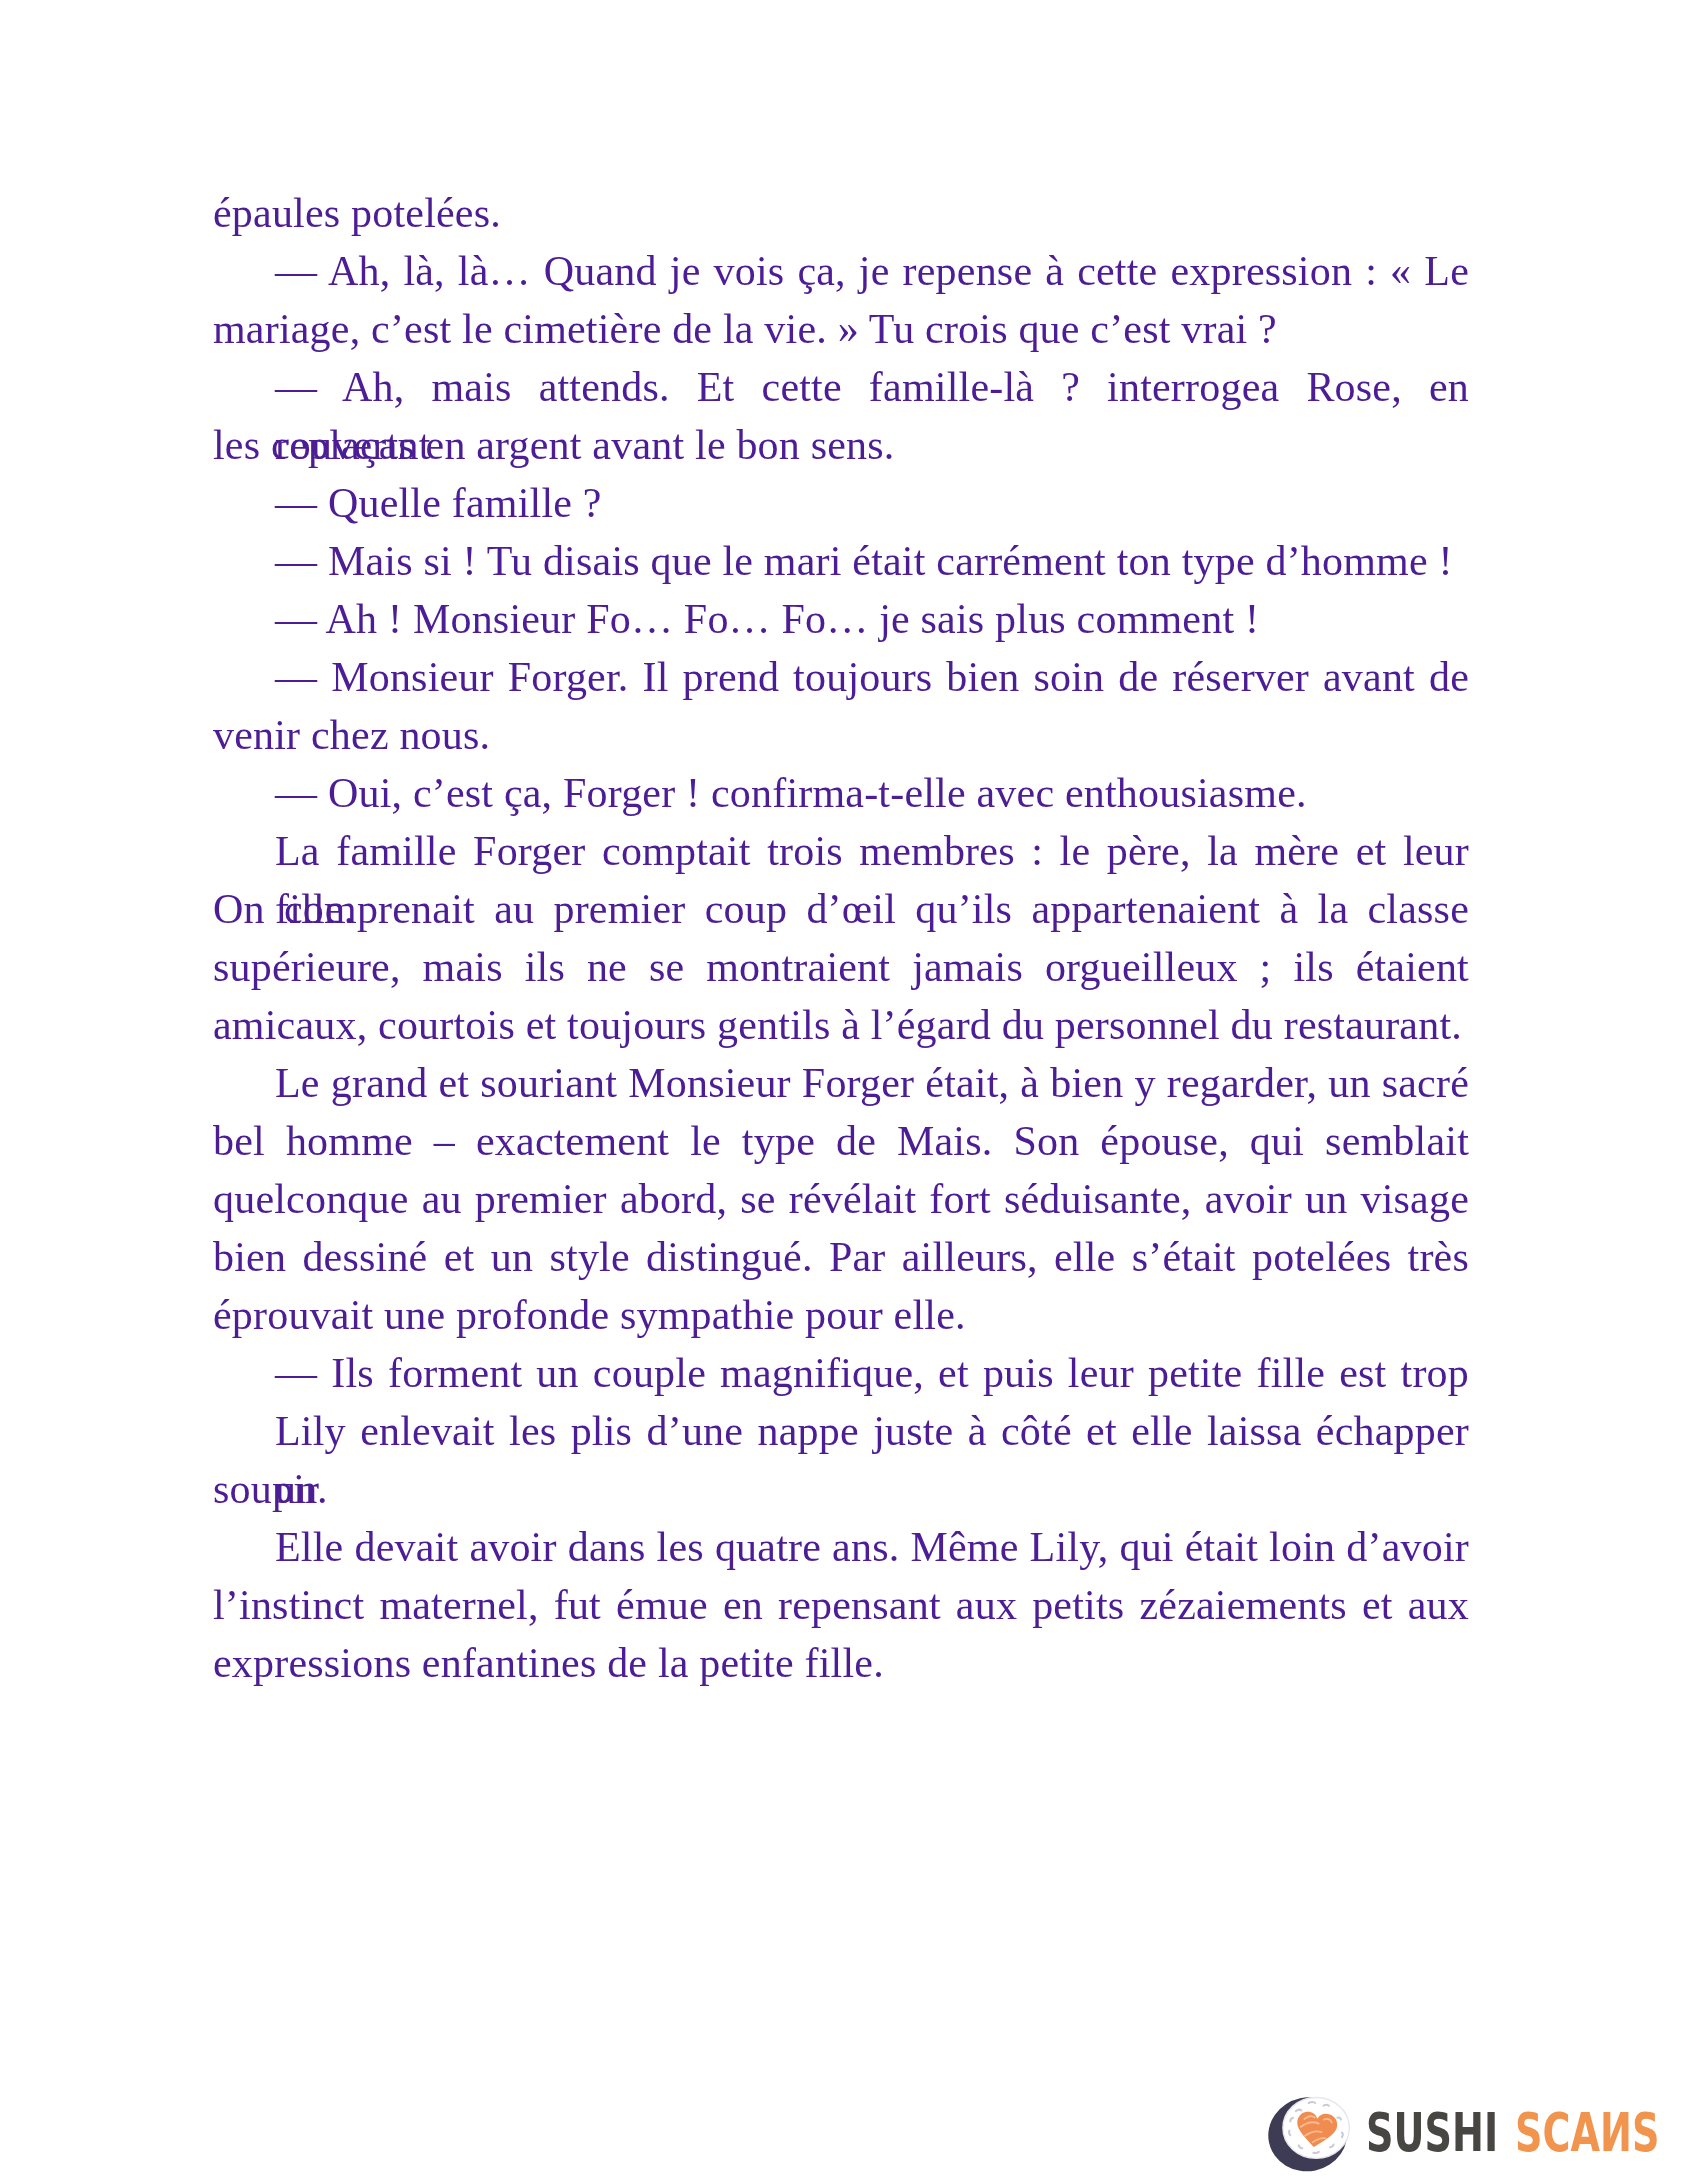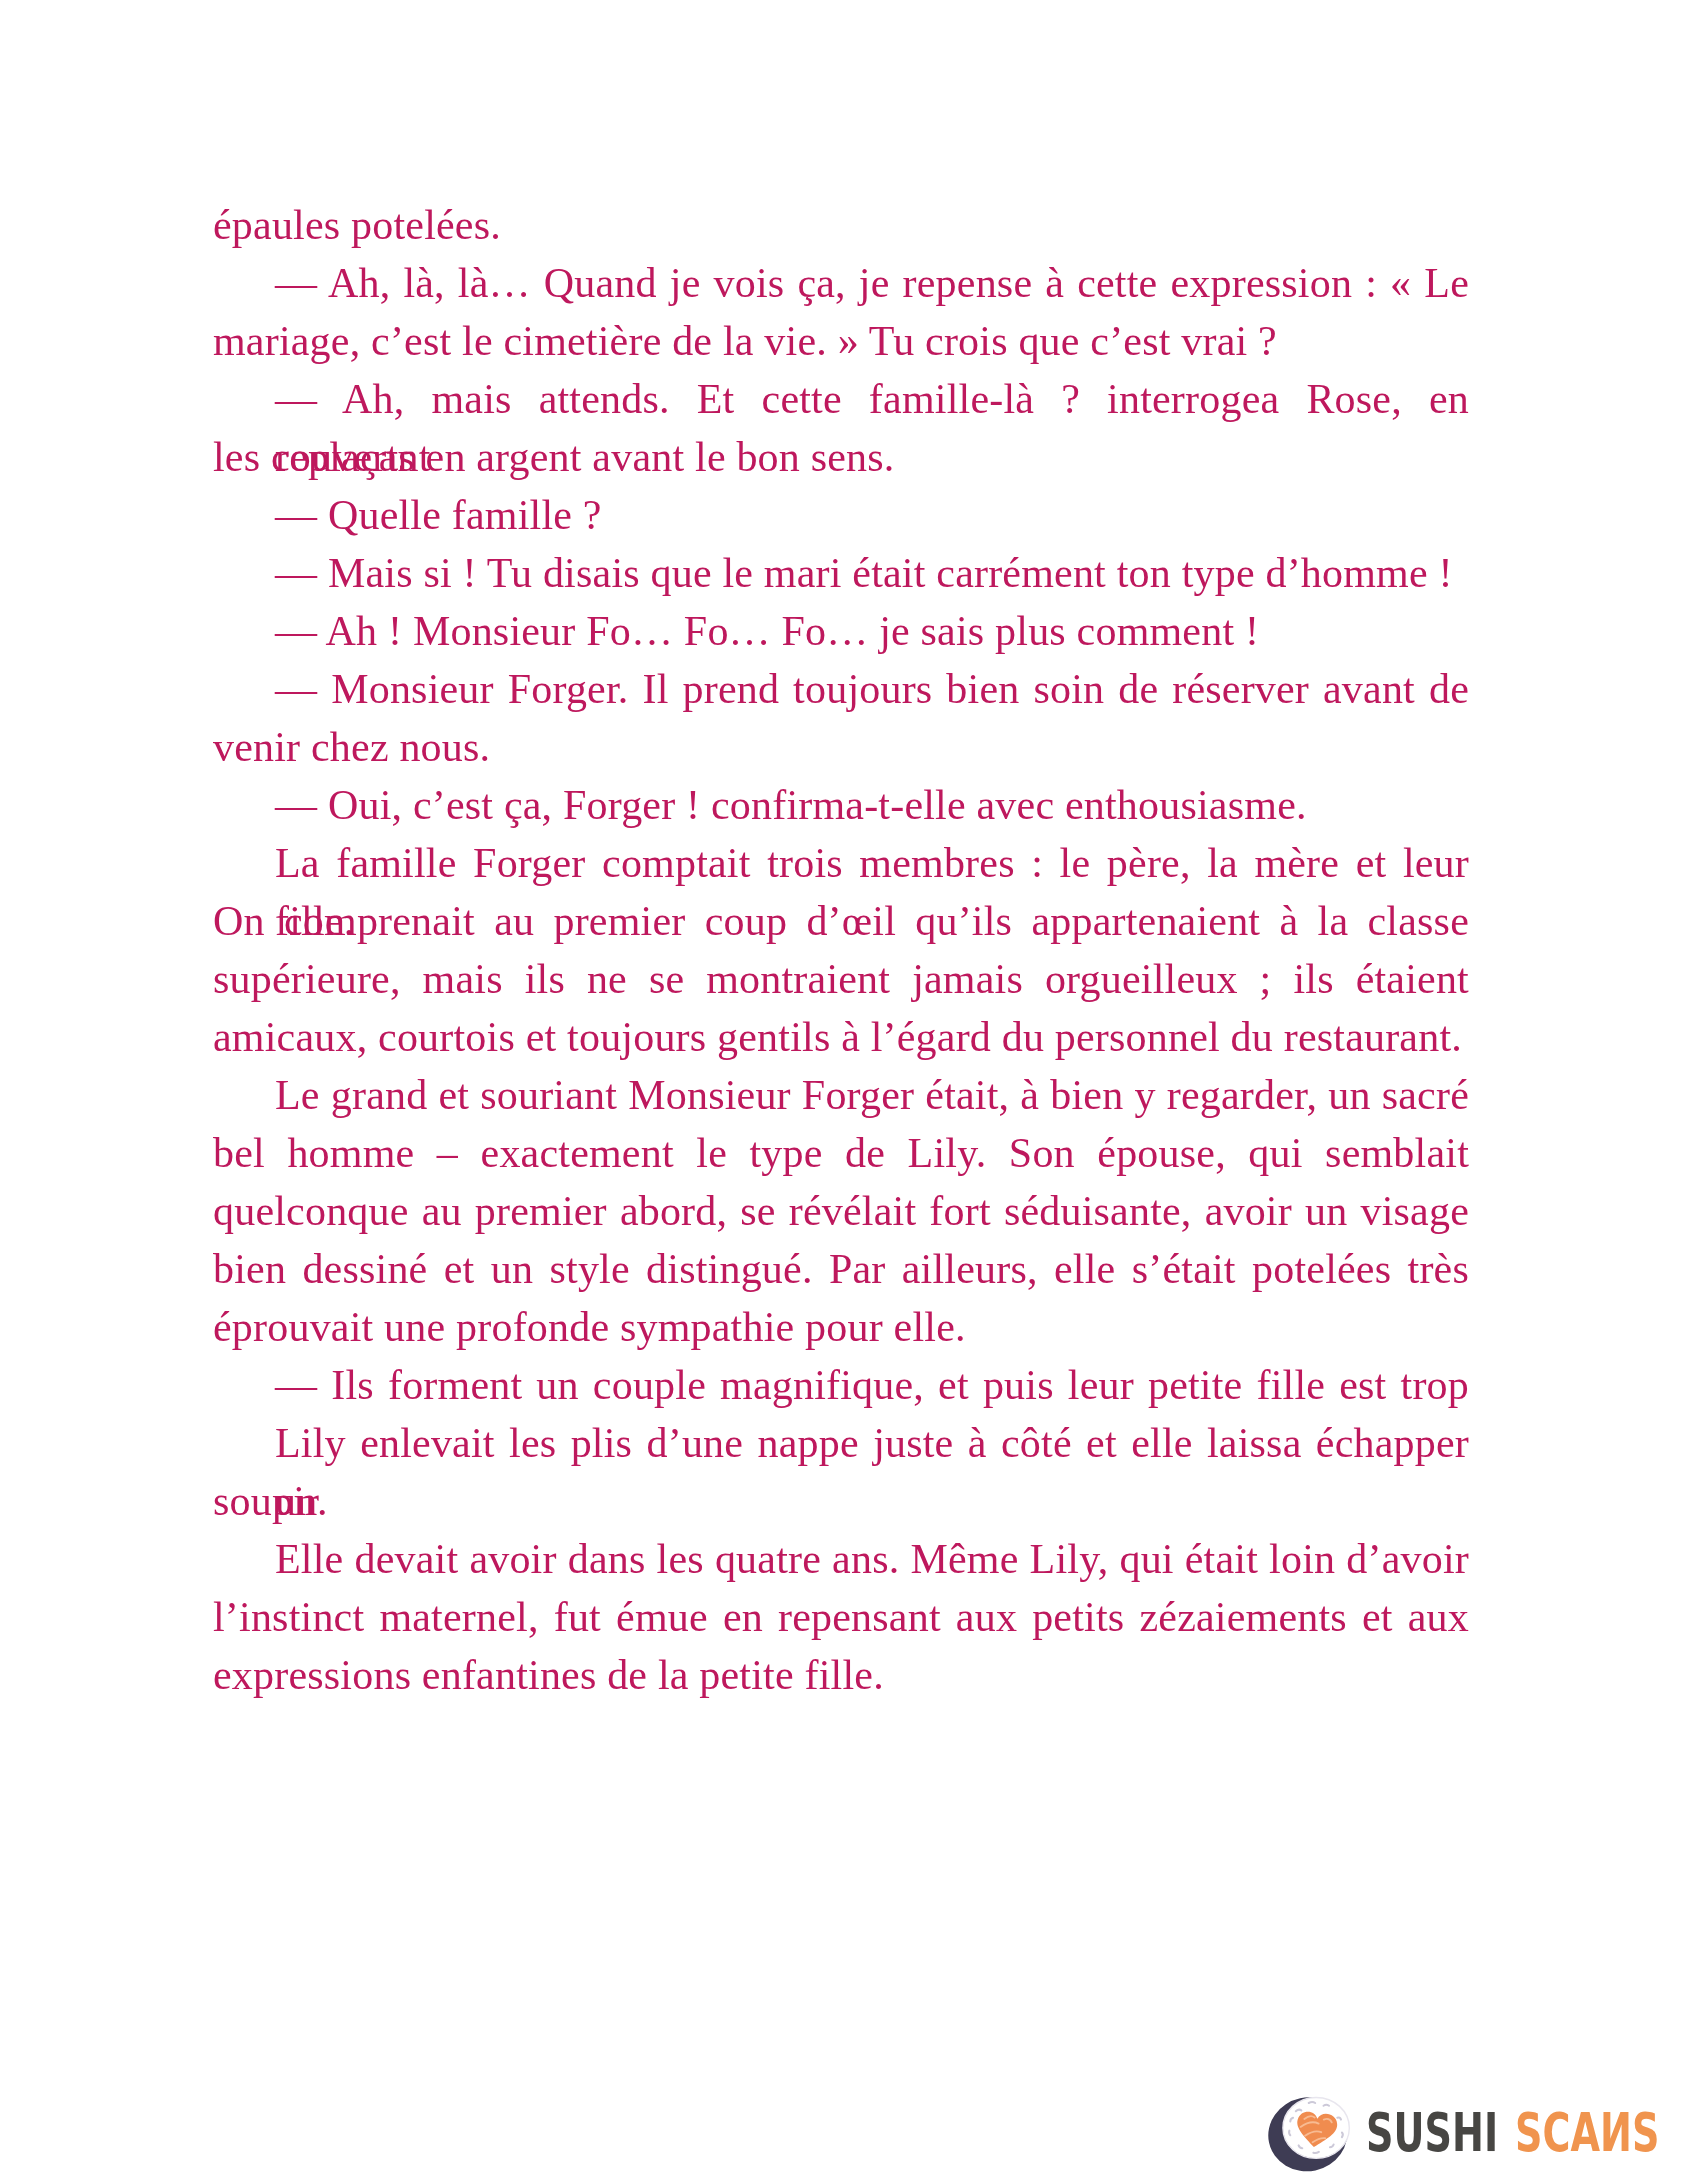--- a/index.html
+++ b/index.html
@@ -11,25 +11,25 @@
     position: relative;
     width: 1683px;
     height: 2178px;
     background: #ffffff;
     overflow: hidden;
     font-family: "Liberation Serif", serif;
   }
   .text-block {
     position: absolute;
     left: 213px;
-    top: 196px;
+    top: 184px;
     width: 1256px;
     font-size: 42px;
     line-height: 58px;
-    color: #be185d;
+    color: #4c1d95;
     letter-spacing: 0.2px;
   }
   .line {
     height: 58px;
     text-align: left;
   }
   .line.j {
     text-align: justify;
     text-align-last: justify;
   }
@@ -90,21 +90,21 @@
     <div class="line last ind">— Mais si ! Tu disais que le mari était carrément ton type d’homme !</div>
     <div class="line last ind">— Ah ! Monsieur Fo… Fo… Fo… je sais plus comment !</div>
     <div class="line j ind">— Monsieur Forger. Il prend toujours bien soin de réserver avant de</div>
     <div class="line last">venir chez nous.</div>
     <div class="line last ind">— Oui, c’est ça, Forger ! confirma-t-elle avec enthousiasme.</div>
     <div class="line j ind">La famille Forger comptait trois membres : le père, la mère et leur fille.</div>
     <div class="line j">On comprenait au premier coup d’œil qu’ils appartenaient à la classe</div>
     <div class="line j">supérieure, mais ils ne se montraient jamais orgueilleux ; ils étaient</div>
     <div class="line last">amicaux, courtois et toujours gentils à l’égard du personnel du restaurant.</div>
     <div class="line j ind">Le grand et souriant Monsieur Forger était, à bien y regarder, un sacré</div>
-    <div class="line j">bel homme – exactement le type de Lily. Son épouse, qui semblait</div>
+    <div class="line j">bel homme – exactement le type de Mais. Son épouse, qui semblait</div>
     <div class="line j">quelconque au premier abord, se révélait fort séduisante, avoir un visage</div>
     <div class="line j">bien dessiné et un style distingué. Par ailleurs, elle s’était potelées très</div>
     <div class="line last">éprouvait une profonde sympathie pour elle.</div>
     <div class="line j ind">— Ils forment un couple magnifique, et puis leur petite fille est trop</div>
     <div class="line j ind">Lily enlevait les plis d’une nappe juste à côté et elle laissa échapper un</div>
     <div class="line last">soupir.</div>
     <div class="line j ind">Elle devait avoir dans les quatre ans. Même Lily, qui était loin d’avoir</div>
     <div class="line j">l’instinct maternel, fut émue en repensant aux petits zézaiements et aux</div>
     <div class="line last">expressions enfantines de la petite fille.</div>
   </div>

